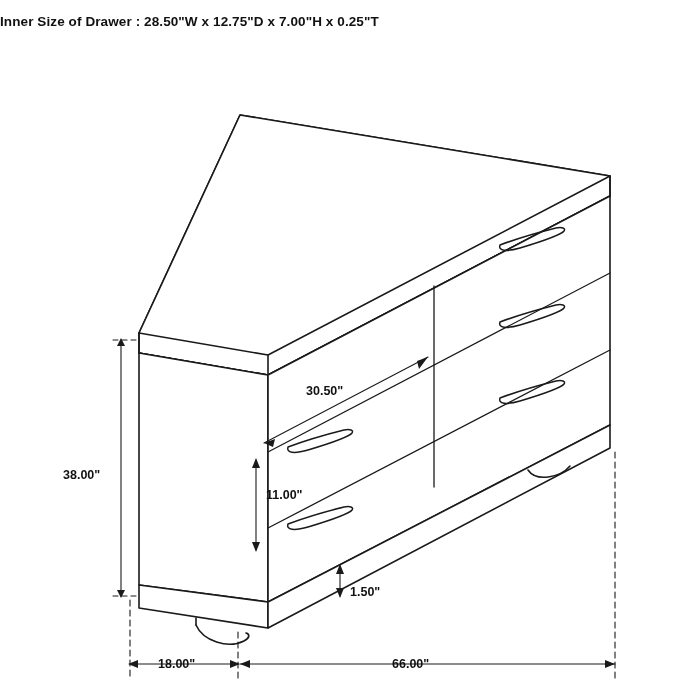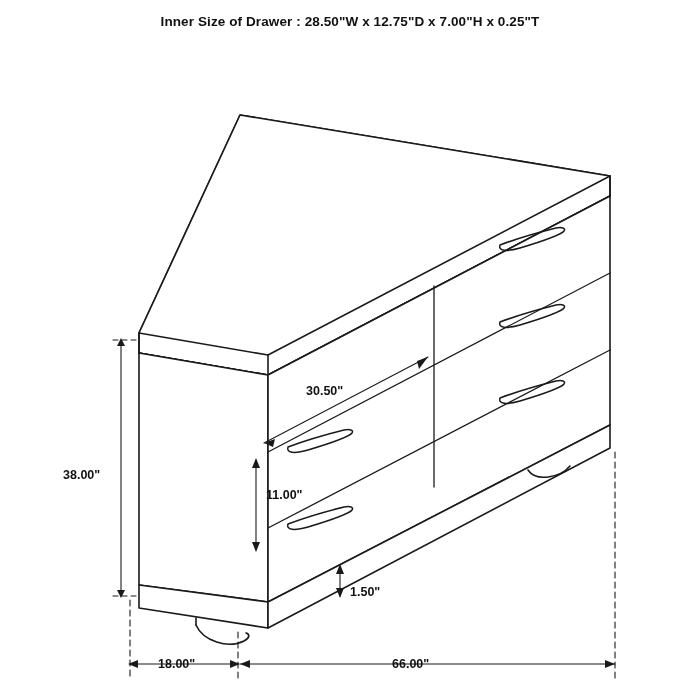--- a/index.html
+++ b/index.html
@@ -17,21 +17,20 @@
   #page {
     position: relative;
     width: 700px;
     height: 700px;
   }
   #title {
     position: absolute;
     top: 14px;
     left: 0;
     width: 700px;
-    text-align: center;
     font-size: 13.5px;
     font-weight: bold;
     color: #111111;
     letter-spacing: 0.1px;
   }
   #canvas {
     position: absolute;
     top: 0;
     left: 0;
     width: 700px;

